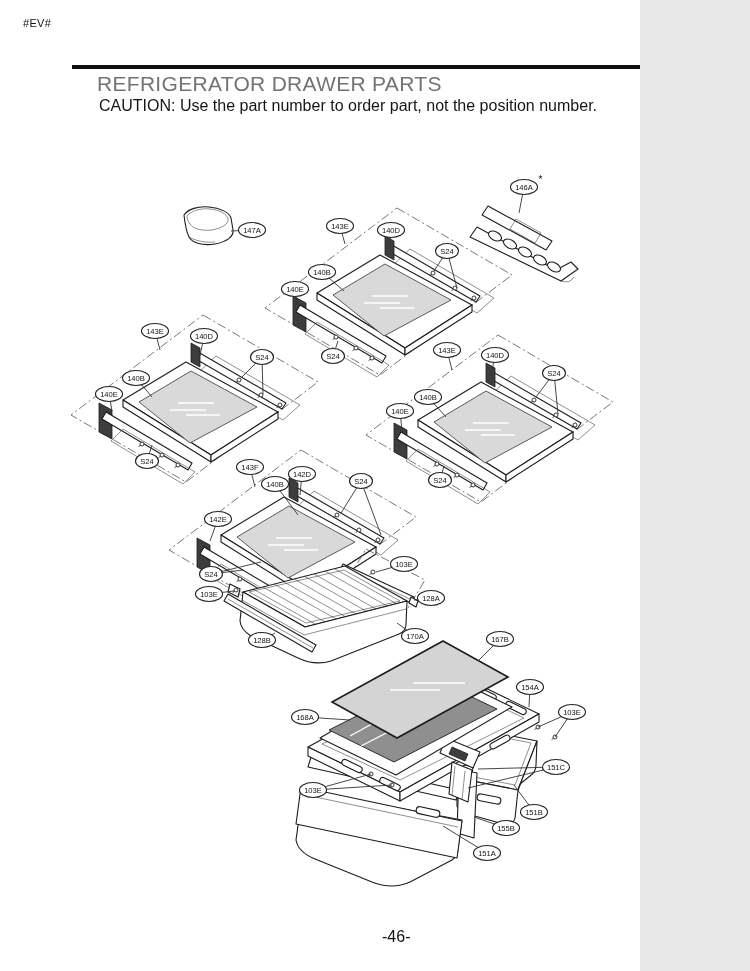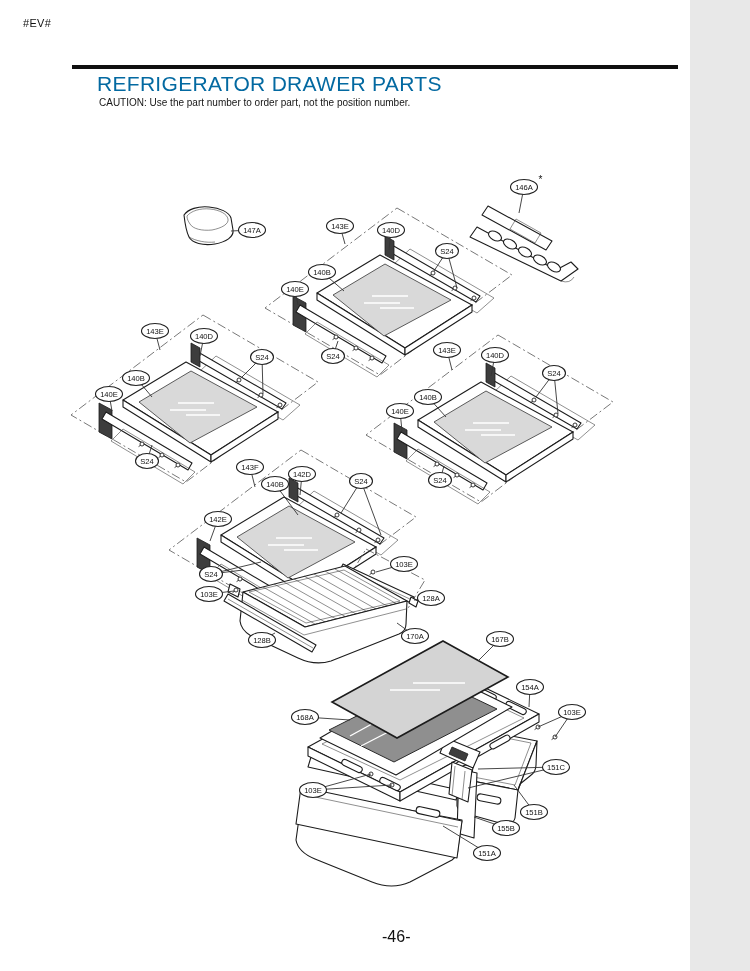--- a/index.html
+++ b/index.html
@@ -1,21 +1,21 @@
 <!DOCTYPE html>
 <html><head>
 <meta charset="utf-8">
 <style>
   html,body{margin:0;padding:0;background:#e8e8e8;}
-  .page{position:relative;width:690px;height:971px;background:#ffffff;overflow:hidden;
+  .page{position:relative;width:640px;height:971px;background:#ffffff;overflow:hidden;
         font-family:"Liberation Sans",sans-serif;color:#111;}
   .hdr-code{position:absolute;left:23px;top:17px;font-size:11px;letter-spacing:.3px;}
   .rule{position:absolute;left:72px;top:65px;width:606px;height:4px;background:#0f0f0f;}
-  .title{position:absolute;left:97px;top:72px;font-size:21px;letter-spacing:.3px;color:#0369a1;}
-  .caution{position:absolute;left:99px;top:97px;font-size:10px;color:#161616;}
+  .title{position:absolute;left:97px;top:72px;font-size:21px;letter-spacing:.3px;color:#737373;}
+  .caution{position:absolute;left:99px;top:97px;font-size:16px;color:#161616;}
   .pagenum{position:absolute;left:382px;top:928px;font-size:16px;}
   svg{position:absolute;left:0;top:0;}
   .part{fill:#ffffff;stroke:#1c1c1c;stroke-width:1.1;stroke-linejoin:round;}
   .dark{fill:#3d3d3d;stroke:#1c1c1c;stroke-width:.8;stroke-linejoin:round;}
   .glass{fill:#d9d9d9;stroke:#4a4a4a;stroke-width:.9;}
   .glass2{fill:#d4d4d4;stroke:#1c1c1c;stroke-width:1.6;}
   .darkpanel{fill:#8f8f8f;stroke:#2a2a2a;stroke-width:1;}
   .thin{fill:none;stroke:#333;stroke-width:.55;}
   .dashdot{fill:none;stroke:#555;stroke-width:.8;stroke-dasharray:9 3 2 3;}
   .leader{stroke:#333;stroke-width:.9;fill:none;}

